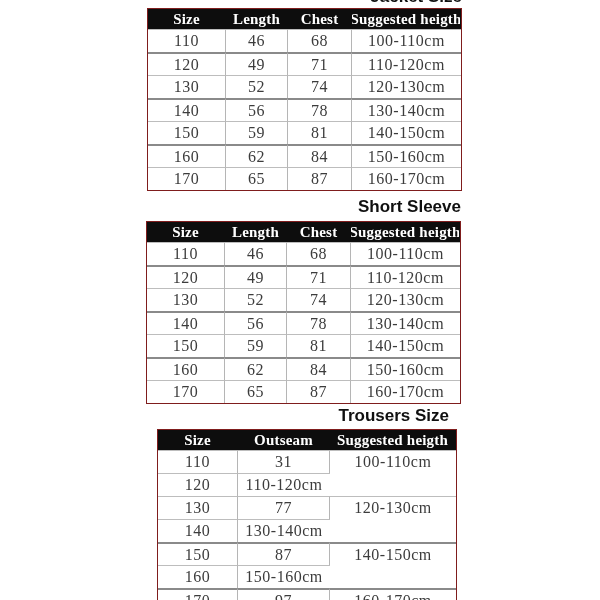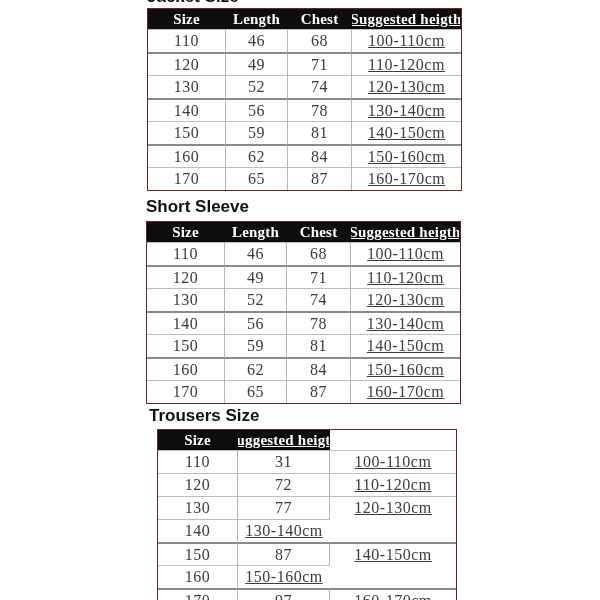--- a/index.html
+++ b/index.html
@@ -1,39 +1,39 @@
 <!DOCTYPE html>
 <html><head>
 <meta charset="utf-8">
 <style>
   html,body{margin:0;padding:0;background:#ffffff;}
   .canvas{
     position:relative;width:600px;height:600px;background:#ffffff;
     overflow:hidden;font-family:"Liberation Serif",serif;
   }
   .t-title{
-    position:absolute;text-align:left;
+    position:absolute;text-align:right;
     font-family:"Liberation Sans",sans-serif;font-weight:bold;
     font-size:17px;line-height:20px;color:#101010;white-space:nowrap;
   }
   .size-table{
     position:absolute;box-sizing:border-box;
     border:1px solid #7f1d1d;background:#ffffff;
   }
   .row{display:grid;}
   .t12 .row{grid-template-columns:78px 62px 64px 1fr;}
   .t3  .row{grid-template-columns:80px 92px 1fr;}
   .cell{
     box-sizing:border-box;height:23px;
     display:flex;align-items:center;justify-content:center;
     font-size:16px;color:#3c3c3c;letter-spacing:0.5px;
     border-right:1px solid #b5b5b5;border-top:1px solid #bdbdbd;
     overflow:hidden;white-space:nowrap;
   }
-  .cell:last-child{border-right:none;text-decoration:underline;}
+  .cell:last-child{border-right:none;}
   .row.head .cell{
     height:20px;background:#0d0d0d;color:#ffffff;
     font-weight:bold;font-size:15px;letter-spacing:0.2px;
     border-top:none;border-right:1px solid #0d0d0d;
   }
   .row.body.thick .cell{border-top:2px solid #8a8a8a;}
   
   #title1{left:147px;width:315px;top:-13px;}
   #table1{left:147px;top:8px;width:315px;}
   #title2{left:146px;width:315px;top:197px;}
@@ -147,30 +147,30 @@
         <div class="cell">65</div>
         <div class="cell">87</div>
         <div class="cell">160-170cm</div>
       </div>
     </div>
 
   <div class="t-title" id="title3">Trousers Size</div>
   <div class="size-table t3" id="table3">
       <div class="row head">
         <div class="cell">Size</div>
+        <div class="cell">Outseam</div>
         <div class="cell">Suggested heigth</div>
       </div>
       <div class="row body">
         <div class="cell">110</div>
         <div class="cell">31</div>
         <div class="cell">100-110cm</div>
       </div>
       <div class="row body">
         <div class="cell">120</div>
-        <div class="cell">72</div>
         <div class="cell">110-120cm</div>
       </div>
       <div class="row body">
         <div class="cell">130</div>
         <div class="cell">77</div>
         <div class="cell">120-130cm</div>
       </div>
       <div class="row body">
         <div class="cell">140</div>
         <div class="cell">130-140cm</div>

